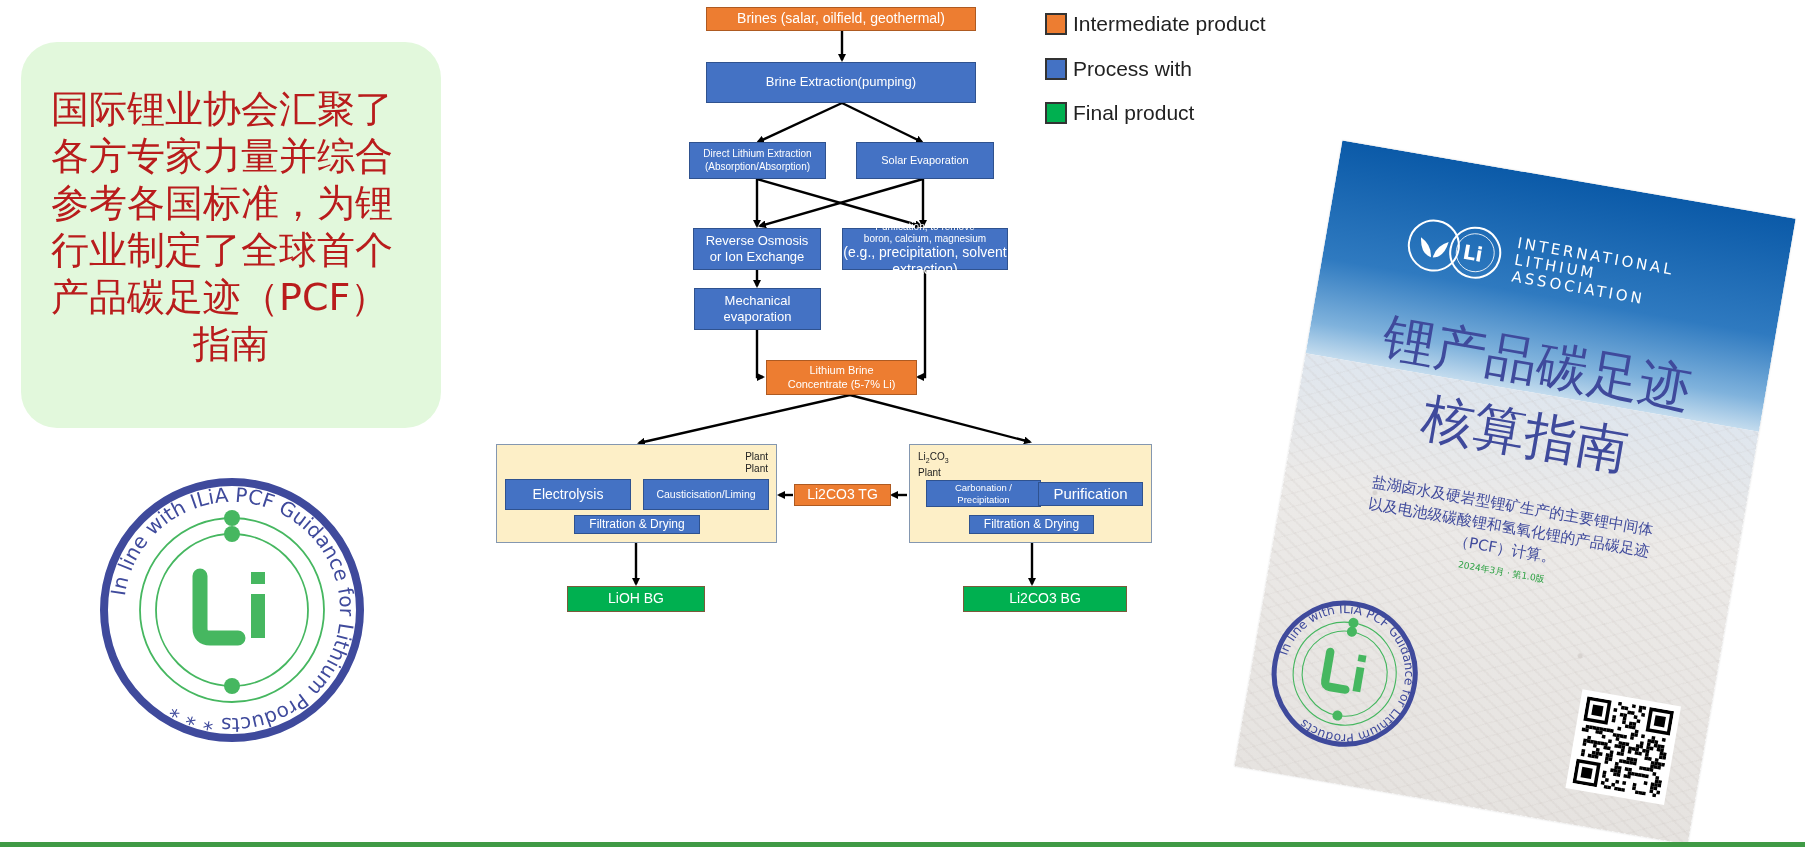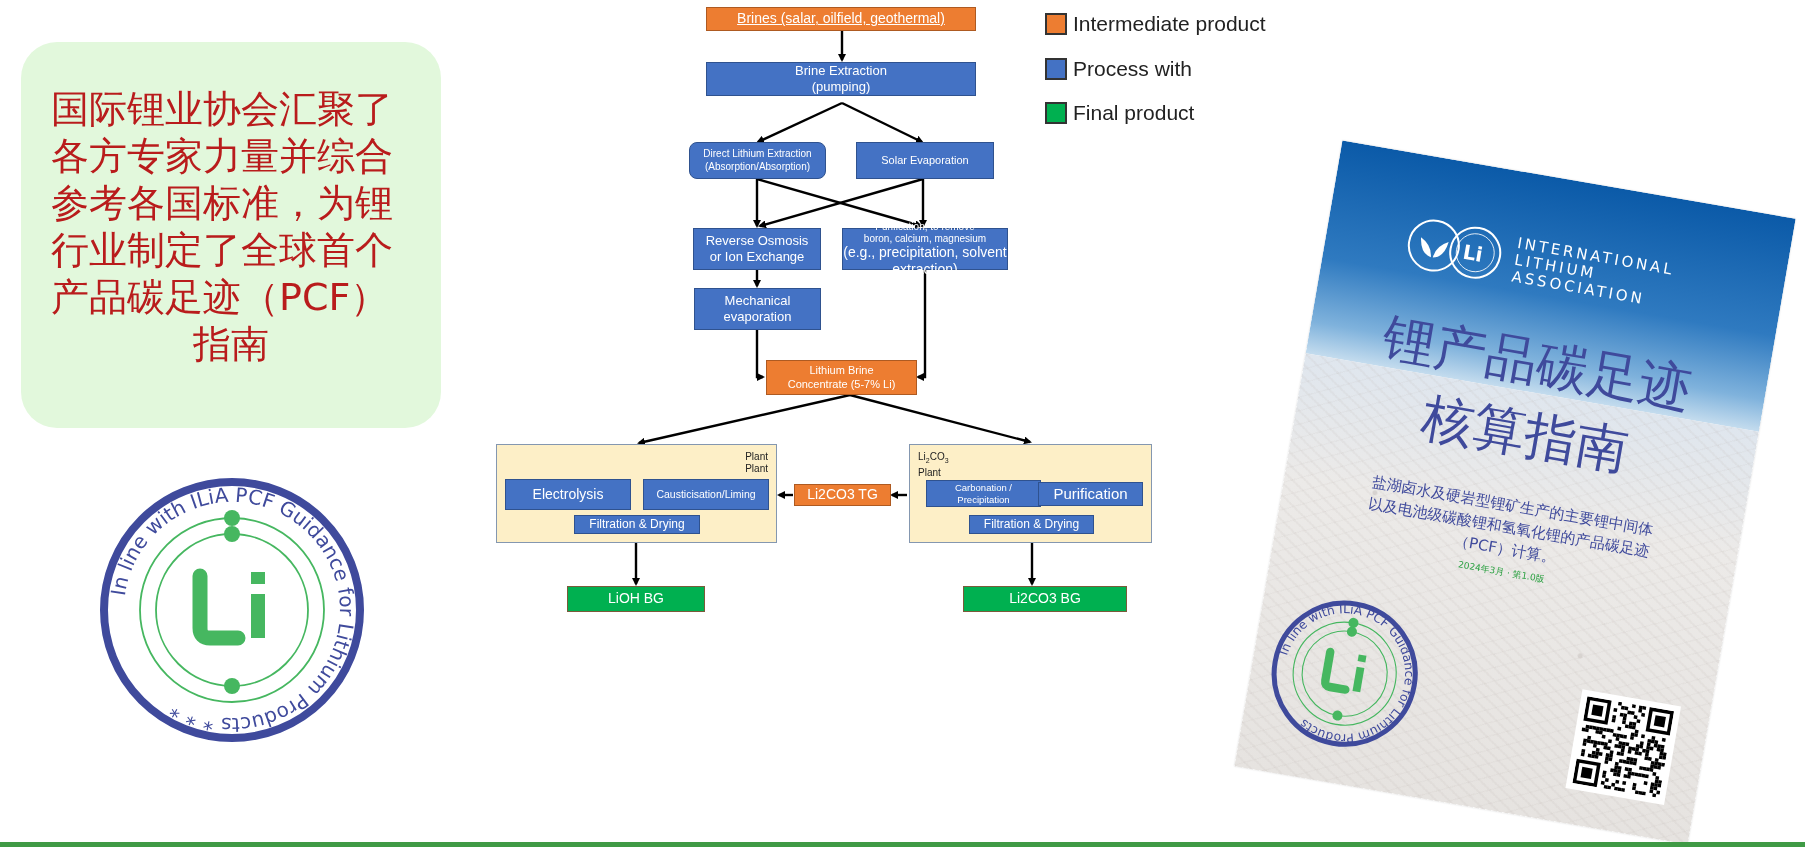--- a/index.html
+++ b/index.html
@@ -107,28 +107,28 @@
     <polyline points="925,270 925,377 918,377" marker-end="url(#ah)"></polyline>
     <line x1="850" y1="395" x2="639" y2="443" marker-end="url(#ah)"></line>
     <line x1="850" y1="395" x2="1030" y2="442" marker-end="url(#ah)"></line>
     <line x1="907" y1="495" x2="892" y2="495" marker-end="url(#ah)"></line>
     <line x1="793" y1="495" x2="779" y2="495" marker-end="url(#ah)"></line>
     <line x1="636" y1="543" x2="636" y2="584" marker-end="url(#ah)"></line>
     <line x1="1032" y1="543" x2="1032" y2="584" marker-end="url(#ah)"></line>
   </g>
 </svg>
 
-<div class="box orange" style="left:706px; top:7px; width:270px; height:24px; font-size:14px;text-decoration:underline;">
+<div class="box orange" style="left:706px; top:7px; width:270px; height:24px; font-size:14px;">
   <span>Brines (salar, oilfield, geothermal)</span>
 </div>
-<div class="box blue" style="left:706px; top:62px; width:270px; height:34px; font-size:13px; flex-direction:column;">
+<div class="box blue" style="left:706px; top:62px; width:270px; height:41px; font-size:13px; flex-direction:row;">
   <span>Brine Extraction</span>
   <span>(pumping)</span>
 </div>
-<div class="box blue" style="left:689px; top:142px; width:137px; height:37px; font-size:10px; flex-direction:column;border-radius:8px;">
+<div class="box blue" style="left:689px; top:142px; width:137px; height:37px; font-size:10px; flex-direction:column;">
   <span>Direct Lithium Extraction</span>
   <span>(Absorption/Absorption)</span>
 </div>
 <div class="box blue" style="left:856px; top:142px; width:138px; height:37px; font-size:11px;">
   <span>Solar Evaporation</span>
 </div>
 <div class="box blue" style="left:693px; top:228px; width:128px; height:42px; font-size:13px; flex-direction:column;">
   <span>Reverse Osmosis</span>
   <span>or Ion Exchange</span>
 </div>

